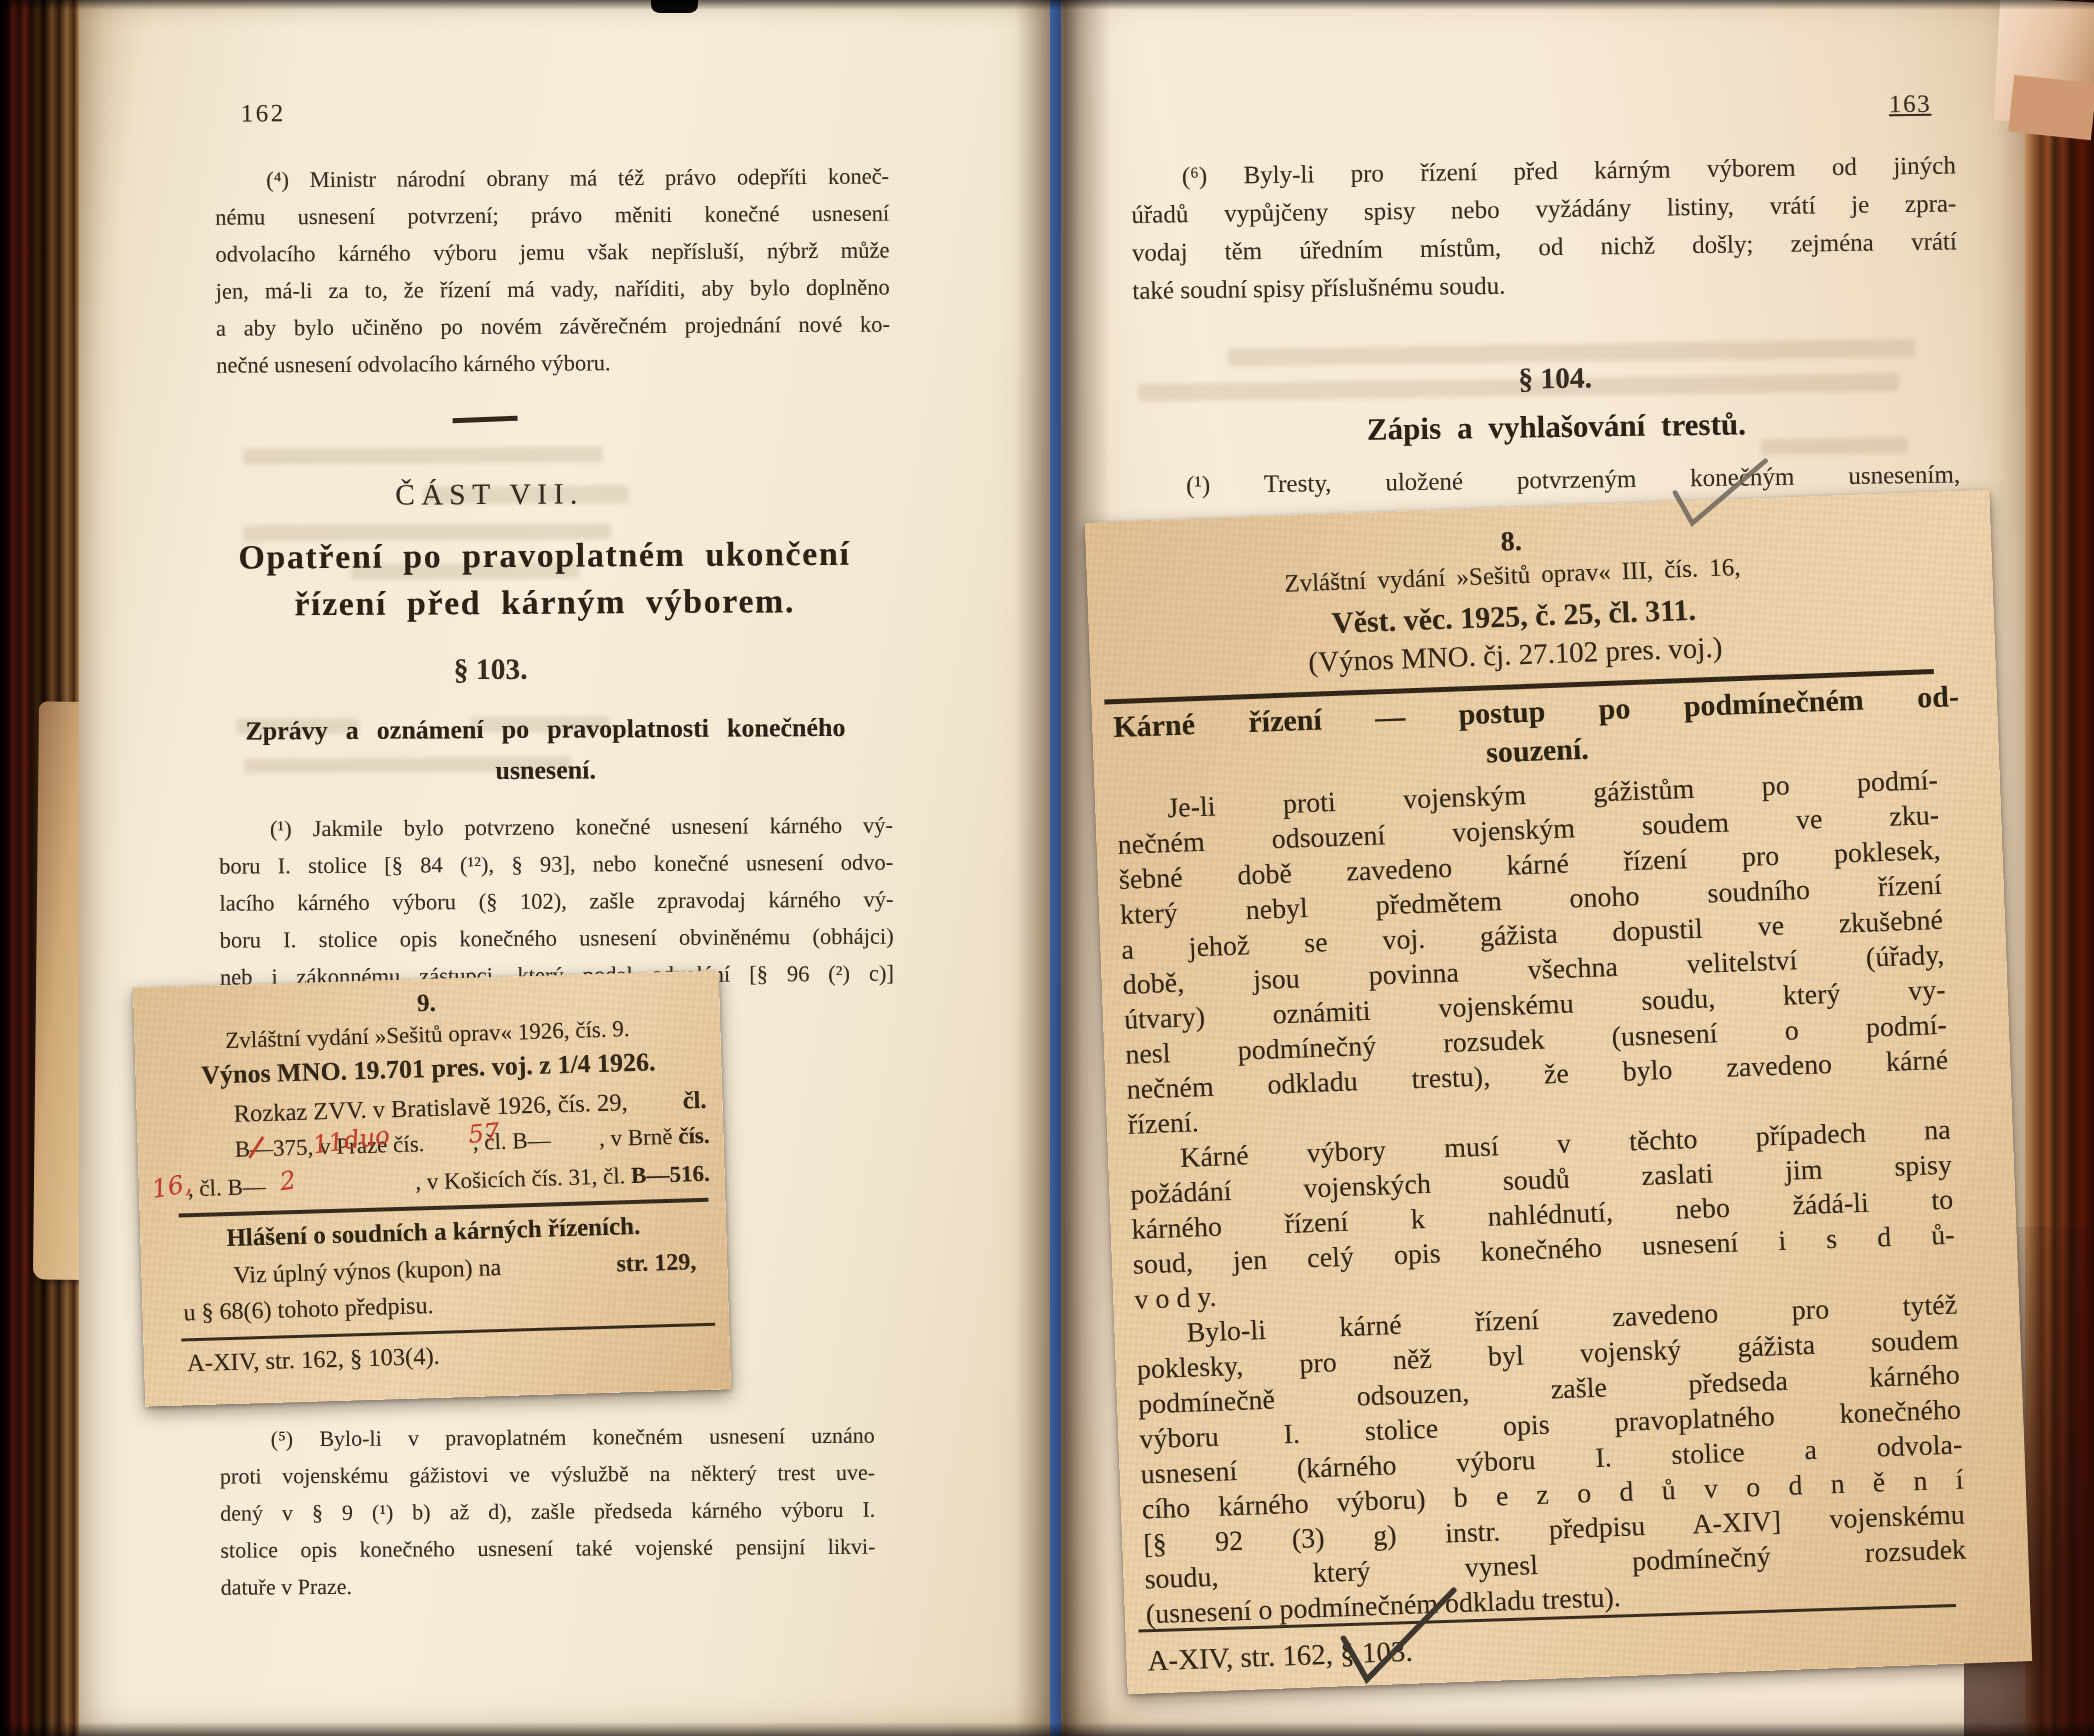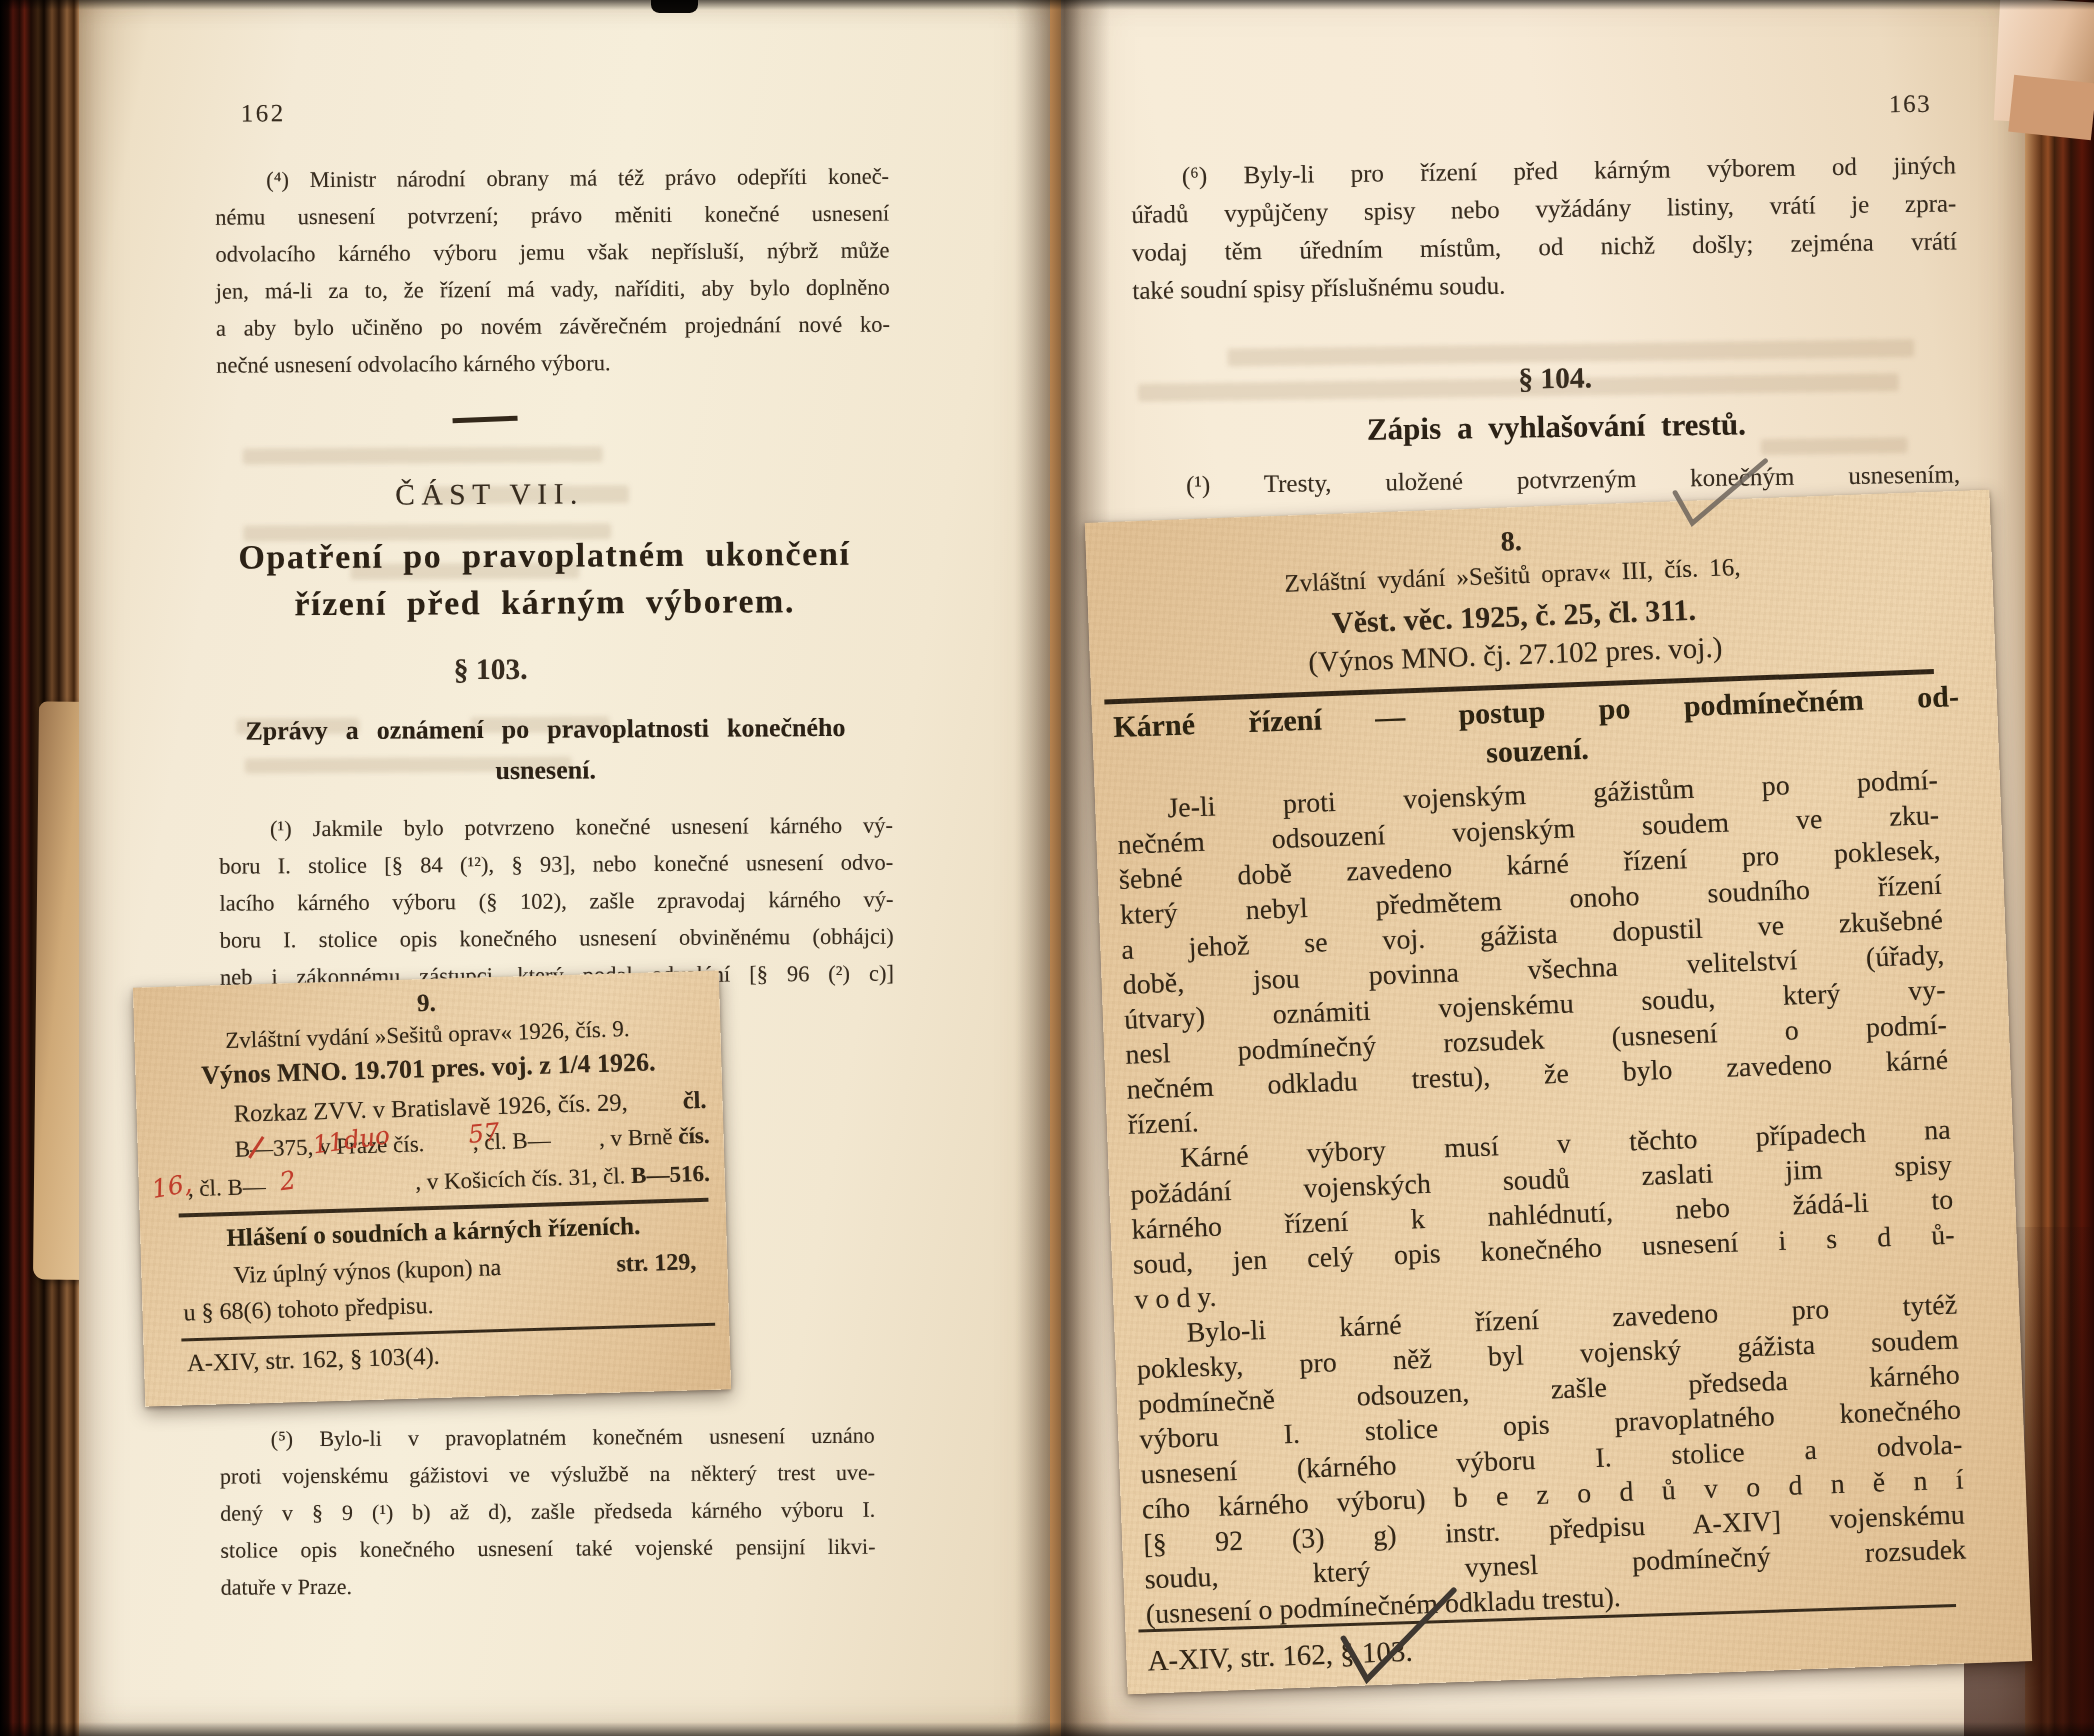--- a/index.html
+++ b/index.html
@@ -1,16 +1,16 @@
 <!DOCTYPE html>
 <html style="font-size:13px"><head>
 <meta charset="utf-8">
 <style>
   html,body{margin:0;padding:0;background:#0b0705;}
-  #canvas{position:relative;width:2095px;height:1736px;overflow:hidden;background:#fdba74;
+  #canvas{position:relative;width:2095px;height:1736px;overflow:hidden;background:#3b82f6;
           font-family:"Liberation Serif","DejaVu Serif",serif;}
   .abs{position:absolute;}
   .ink{color:#372c1f;text-shadow:0 0 0.8px rgba(55,44,31,.35);}
   .sink{color:#2e2315;text-shadow:0 0 0.8px rgba(46,35,21,.4);}
   .bold{font-weight:bold;}
   .ctr{text-align:center;}
   .j{text-align:justify;text-align-last:justify;}
   .ind{padding-left:51px;}
   .frow{display:flex;justify-content:space-between;align-items:baseline;white-space:nowrap;}
   .rule{background:#33281a;}
@@ -154,21 +154,21 @@
 
     <div class="abs sink" style="left:41px;top:313px;font-size:24px;">u § 68(6) tohoto předpisu.</div>
 
     <div class="abs rule" style="left:38px;top:352px;width:534px;height:2.5px;"></div>
 
     <div class="abs sink" style="left:43px;top:363px;font-size:24.5px;">A-XIV, str. 162, § 103(4).</div>
   </div>
 
   <div class="abs rp-rot" style="left:0;top:0;width:2095px;height:1736px;">
 
-    <div class="abs ink" style="left:1892px;top:95px;font-size:25px;letter-spacing:1.6px;">163</div>
+    <div class="abs ink" style="left:1892px;top:95px;font-size:25px;letter-spacing:1.6px;text-decoration:underline;">163</div>
 
     <div class="abs bleed" style="left:1227px;top:344px;width:687px;height:18px;"></div>
     <div class="abs bleed" style="left:1137px;top:378px;width:761px;height:18px;"></div>
     <div class="abs bleed" style="left:1759px;top:442px;width:147px;height:16.4px;"></div>
 
     <div class="abs ink" style="left:1133px;top:152px;width:825px;font-size:25px;line-height:38px;">
       <div class="j ind">(⁶) Byly-li pro řízení před kárným výborem od jiných</div>
       <div class="j">úřadů vypůjčeny spisy nebo vyžádány listiny, vrátí je zpra-</div>
       <div class="j">vodaj těm úředním místům, od nichž došly; zejména vrátí</div>
       <div>také soudní spisy příslušnému soudu.</div>

